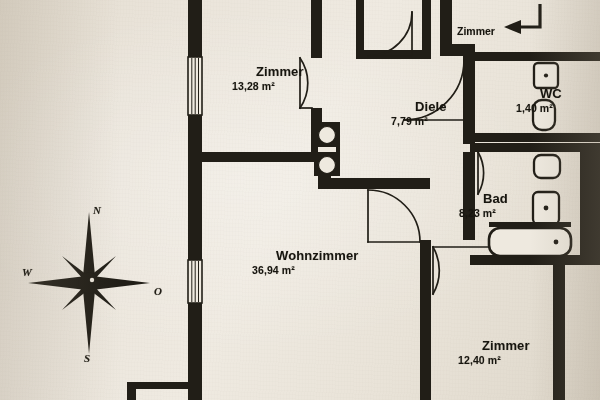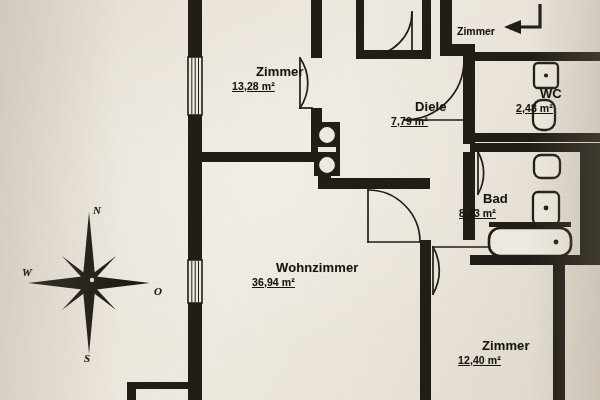--- a/index.html
+++ b/index.html
@@ -56,21 +56,21 @@
   .room-label {
     position: absolute;
     color: #17150f;
     font-weight: bold;
     line-height: 1.22;
     white-space: nowrap;
     letter-spacing: 0.1px;
     text-shadow: 0 0 1px rgba(40,35,25,0.22);
   }
   .room-label .rl-name { display: block; font-size: 13px; margin-left: 24px; }
-  .room-label .rl-area { display: block; font-size: 10.5px; text-decoration: underline; }
+  .room-label .rl-area { display: block; font-size: 10.5px; }
 
   .entrance-label {
     position: absolute;
     color: #17150f;
     font-weight: bold;
     font-size: 10.5px;
     white-space: nowrap;
     text-shadow: 0 0 1px rgba(40,35,25,0.22);
   }
 
@@ -247,29 +247,29 @@
     <span class="rl-area">13,28 m²</span>
   </div>
 
   <div class="room-label" style="left:391px; top:99px;">
     <span class="rl-name">Diele</span>
     <span class="rl-area">7,79 m²</span>
   </div>
 
   <div class="room-label" style="left:516px; top:86px;">
     <span class="rl-name">WC</span>
-    <span class="rl-area">2,48 m²</span>
+    <span class="rl-area">1,40 m²</span>
   </div>
 
   <div class="room-label" style="left:459px; top:191px;">
     <span class="rl-name">Bad</span>
     <span class="rl-area">8,23 m²</span>
   </div>
 
-  <div class="room-label" style="left:252px; top:260px;">
+  <div class="room-label" style="left:252px; top:248px;">
     <span class="rl-name">Wohnzimmer</span>
     <span class="rl-area">36,94 m²</span>
   </div>
 
   <div class="room-label" style="left:458px; top:338px;">
     <span class="rl-name">Zimmer</span>
     <span class="rl-area">12,40 m²</span>
   </div>
 
   <div class="entrance-label" style="left:457px; top:25px;">Zimmer</div>

